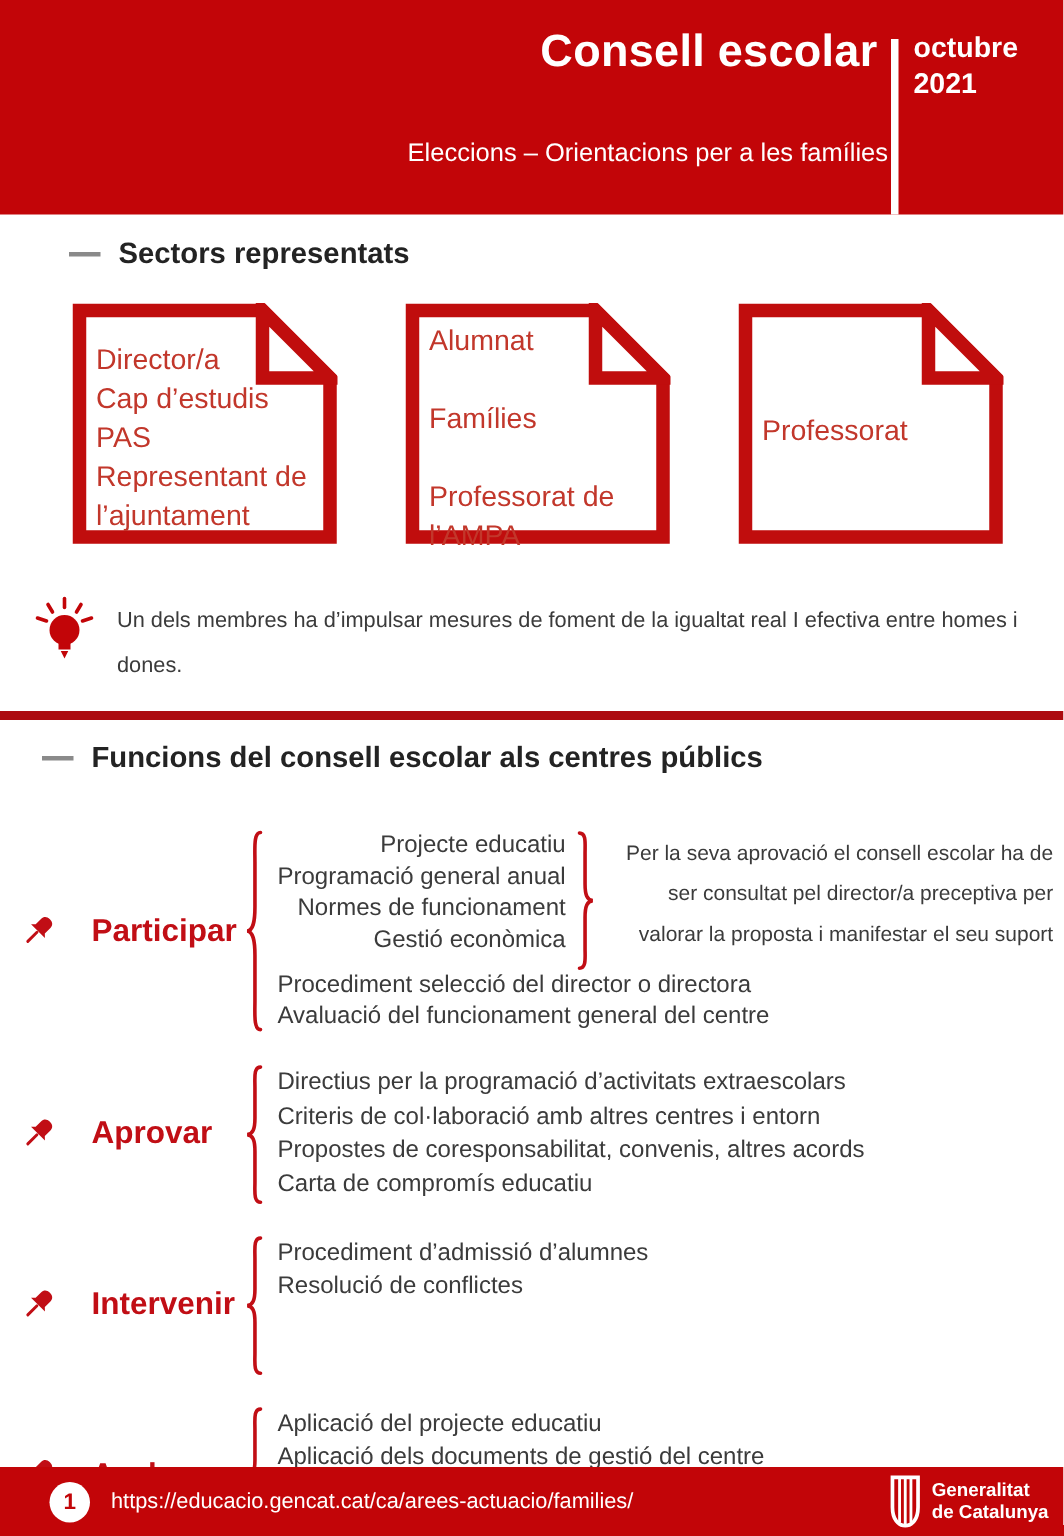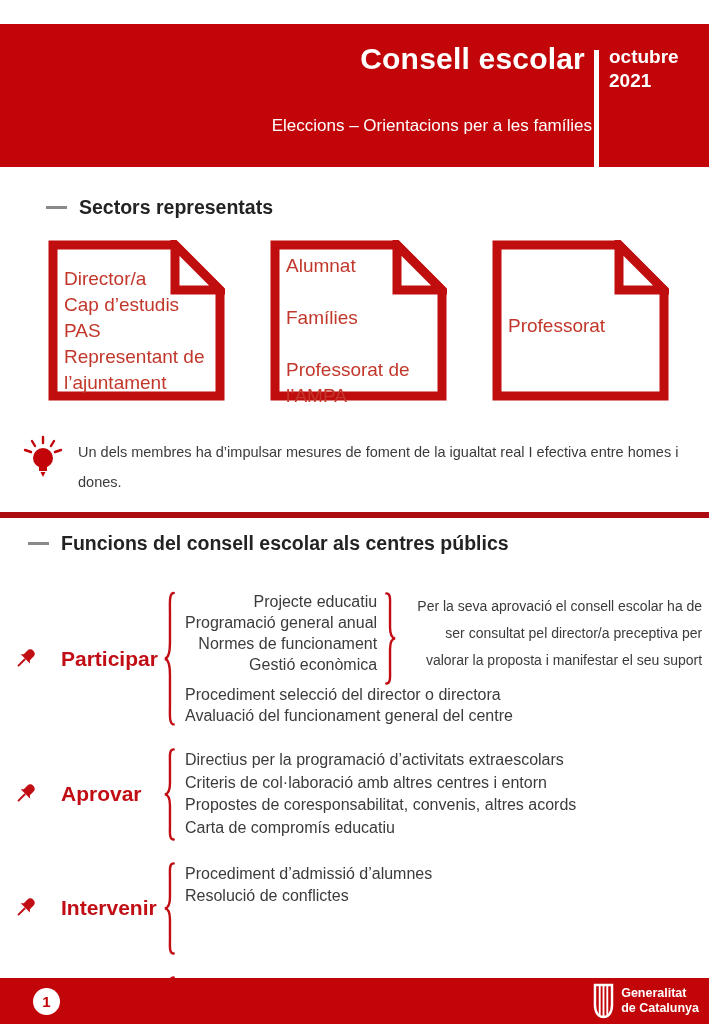--- a/index.html
+++ b/index.html
@@ -1,30 +1,30 @@
 <!DOCTYPE html>
 <html style="--brand-red: #C20508; --box-border-red: #C00D0D; --box-text-red: #C2372B; --divider-red: #AC0B10; --accent-label-red: #C10E15; --body-text: #3B3B3B;"><head>
 <meta charset="utf-8">
 <style>
   * { margin:0; padding:0; box-sizing:border-box; }
   html,body { width:709px; }
   body { font-family:"Liberation Sans", sans-serif; background:#fff; }
   .page { position:relative; width:709px; height:1024px; background:#fff; overflow:hidden; }
 
   
-  .header { position:relative; height:143px; background:var(--brand-red,#C20508);margin-top:24px; }
+  .header { position:relative; height:143px; background:var(--brand-red,#C20508); }
   .header-title { position:absolute; top:18px; right:124px; font-size:30px; font-weight:700; color:#fff; letter-spacing:.2px; }
   .header-vline { position:absolute; top:26px; bottom:0; left:594px; width:5px; background:#fff; }
   .header-date { position:absolute; top:21px; left:609px; font-size:19px; font-weight:700; color:#fff; line-height:1.28; }
   .header-subtitle { position:absolute; top:92px; right:117px; font-size:17px; font-weight:400; color:#fff; }
 
   
   .section-heading { display:flex; align-items:center; gap:12px; padding-left:3px; font-size:19.5px; font-weight:700; color:#232323; }
   .heading-dash { width:21px; height:3px; background:#8a8a8a; flex-shrink:0; }
-  .sh-sectors { margin-top:29px;padding-left:46px; }
+  .sh-sectors { margin-top:15px;padding-left:46px; }
   .sh-functions { margin-top:14px;padding-left:28px; }
 
   
   .boxes { display:flex; gap:45px; margin:21px 0 0 48px; }
   .doc-box { position:relative; width:177px; height:161px; }
   .doc-box svg.doc-shape { position:absolute; inset:0; }
   .doc-text { position:absolute; left:16px; right:10px; font-size:19px; line-height:1.37; color:var(--box-text-red,#C2372B); }
   .doc-text-0 { top:26px; }
   .doc-text-1 { top:13px; }
   .doc-text-1 .doc-line { margin-bottom:26px; }
@@ -243,20 +243,21 @@
           <div class="fn-item">Aplicació dels documents de gestió del centre</div>
           <div class="fn-item">Desenvolupament de les activitats extraescolars</div>
         </div>
       </div>
     </div>
 
   </div>
 
   <div class="footer">
     <div class="page-circle">1</div>
+    <a class="footer-url" href="#">https://educacio.gencat.cat/ca/arees-actuacio/families/</a>
     <div class="footer-logo">
       <svg class="logo-shield" viewBox="0 0 22 38">
         <path d="M2 2 H20 V23 C20 31.5 16 36 11 36 C6 36 2 31.5 2 23 Z" fill="none" stroke="#fff" stroke-width="2.6"></path>
         <line x1="7" y1="3" x2="7" y2="34" stroke="#fff" stroke-width="2"></line>
         <line x1="11" y1="3" x2="11" y2="35.5" stroke="#fff" stroke-width="2"></line>
         <line x1="15" y1="3" x2="15" y2="34" stroke="#fff" stroke-width="2"></line>
       </svg>
       <div class="logo-text">
         <div>Generalitat</div>
         <div>de Catalunya</div>

